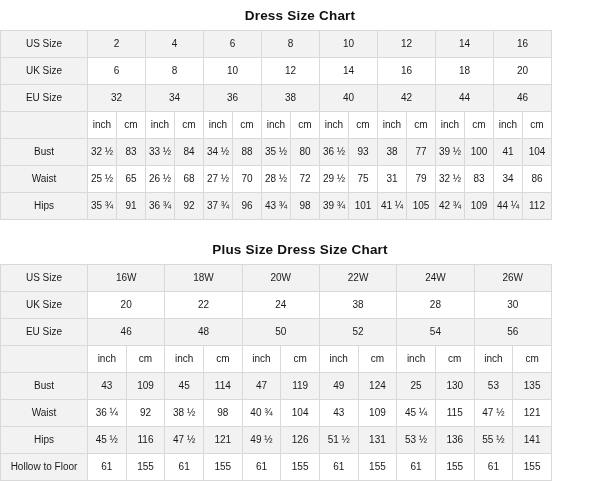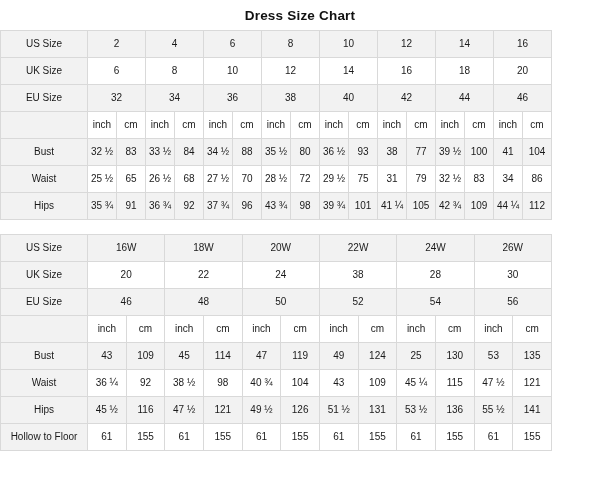--- a/index.html
+++ b/index.html
@@ -194,20 +194,23 @@
             <td class="shade">44 ¼</td>
             <td class="shade">112</td>
           </tr>
         </tbody>
     </table>
   </div>
 
   <div class="gap"></div>
 
   <div class="chart-block">
+    <div class="title-wrap second">
+      <div class="chart-title">Plus Size Dress Size Chart</div>
+    </div>
     <table class="size-table">
       <tbody id="tbody-1">
           <tr>
             <td class="rowhead">US Size</td>
             <td class="shade" colspan="2">16W</td>
             <td class="shade" colspan="2">18W</td>
             <td class="shade" colspan="2">20W</td>
             <td class="shade" colspan="2">22W</td>
             <td class="shade" colspan="2">24W</td>
             <td class="shade" colspan="2">26W</td>

